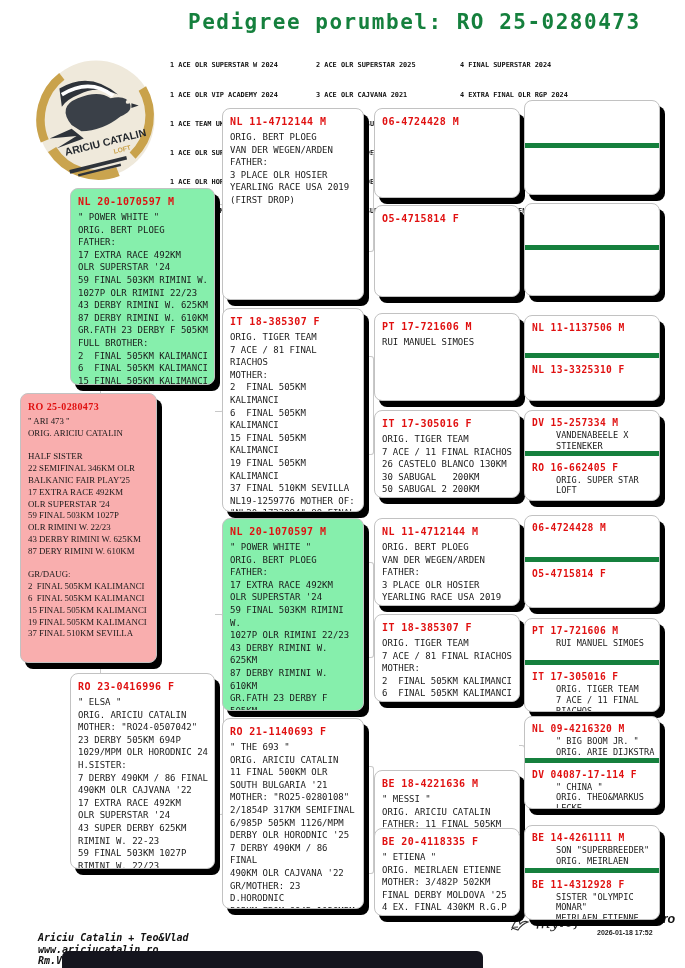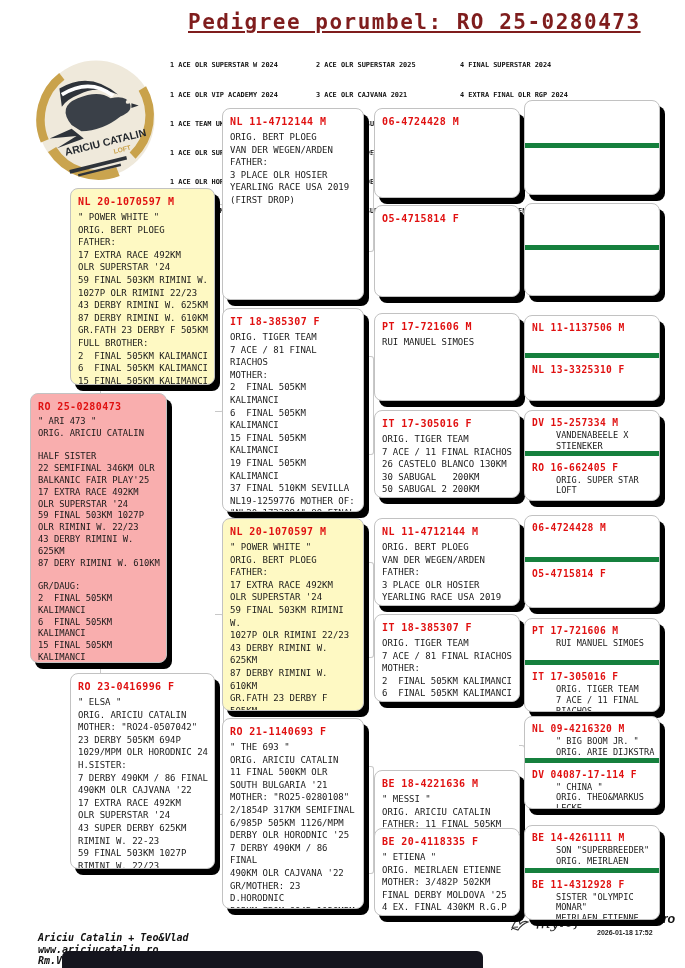--- a/index.html
+++ b/index.html
@@ -1,27 +1,27 @@
 <!DOCTYPE html>
 <html><head>
 <meta charset="utf-8">
 <style>
   html,body{margin:0;padding:0;background:#ffffff;}
   #page{position:relative;width:685px;height:968px;background:#ffffff;overflow:hidden;
         font-family:"DejaVu Sans Mono", monospace;color:#1a1a1a;}
   .abs{position:absolute;}
   
-  #title{left:188px;top:10px;width:480px;font-size:21px;font-weight:bold;letter-spacing:1.5px;color:#7f1d1d;text-decoration:underline;}
+  #title{left:188px;top:10px;width:480px;font-size:21px;font-weight:bold;letter-spacing:1.5px;color:#15803d;}
   .ach-col{top:42px;font-size:6.9px;font-weight:bold;line-height:9.7px;color:#111;white-space:pre;}
   
   #logo{left:35px;top:56px;width:122px;height:126px;}
   
   .pbox{position:absolute;background:#fff;border:1px solid #c2c2c2;border-radius:8px;
         box-shadow:5px 6px 0 0 #000;overflow:hidden;z-index:2;box-sizing:border-box;}
-  .pbox.blue{background:#fef9c3;}
+  .pbox.blue{background:#86efac;}
   .pbox.pink{background:#f9aeae;}
   .ring{padding:7px 4px 2px 7px;font-size:10px;font-weight:bold;color:#e01010;letter-spacing:0.4px;white-space:pre;}
   .body{padding:2px 3px 2px 7px;font-size:9px;line-height:12.6px;white-space:pre-wrap;color:#1a1a1a;}
   .pink .body{font-size:8.8px;line-height:11.8px;}
   
   .half{position:absolute;left:0;width:100%;height:50%;box-sizing:border-box;overflow:hidden;}
   .half.top{top:0;border-bottom:5px solid #15803d;}
   .half.bottom{top:50%;}
   .half .ring{padding:6px 3px 1px 7px;font-size:9.6px;}
   .half .body{padding:1px 3px 1px 7px;font-size:8.6px;line-height:10.8px;margin-left:24px;}
@@ -116,21 +116,21 @@
 1027P OLR RIMINI 22/23
 43 DERBY RIMINI W. 625KM
 87 DERBY RIMINI W. 610KM
 GR.FATH 23 DERBY F 505KM
 FULL BROTHER:
 2  FINAL 505KM KALIMANCI
 6  FINAL 505KM KALIMANCI
 15 FINAL 505KM KALIMANCI</div>
   </div>
 
-  <div class="pbox pink" style="left:30px;top:393px;width:137px;height:270px;">
+  <div class="pbox pink" style="left:20px;top:393px;width:137px;height:270px;font-family:Liberation Serif, serif;">
     <div class="ring">RO 25-0280473</div>
     <div class="body">" ARI 473 "
 ORIG. ARICIU CATALIN
 
 HALF SISTER
 22 SEMIFINAL 346KM OLR
 BALKANIC FAIR PLAY'25
 17 EXTRA RACE 492KM
 OLR SUPERSTAR '24
 59 FINAL 503KM 1027P

